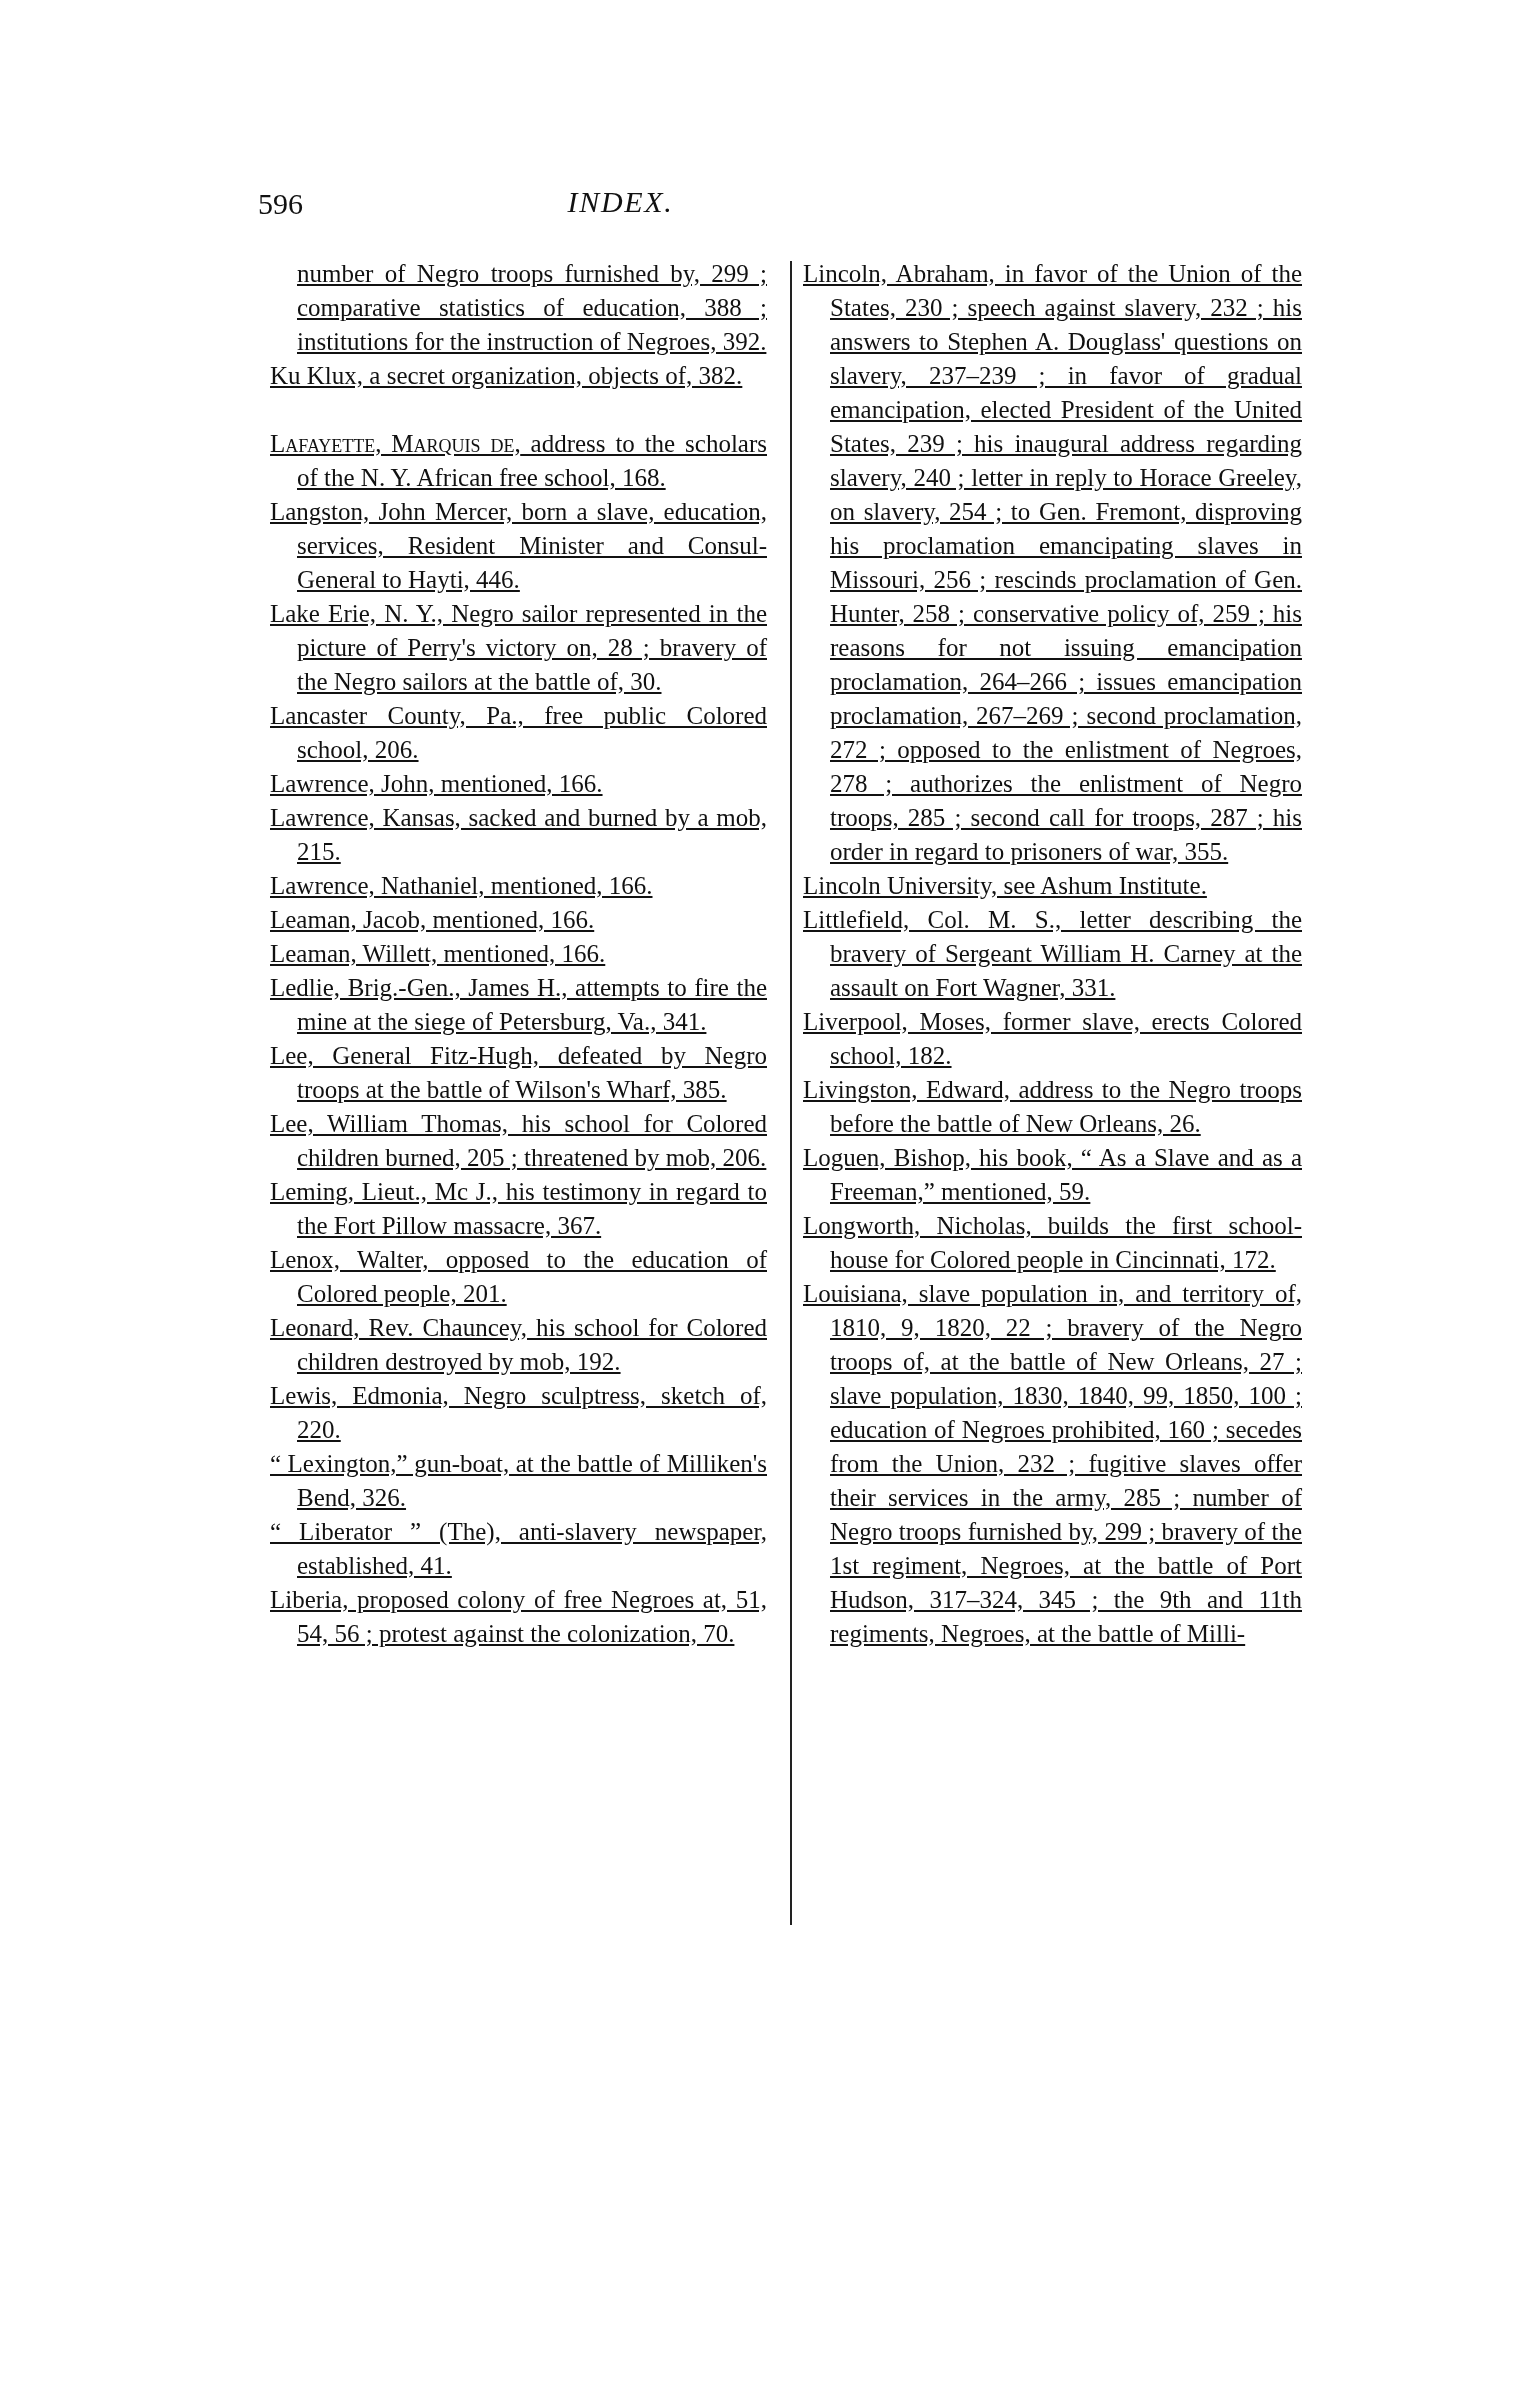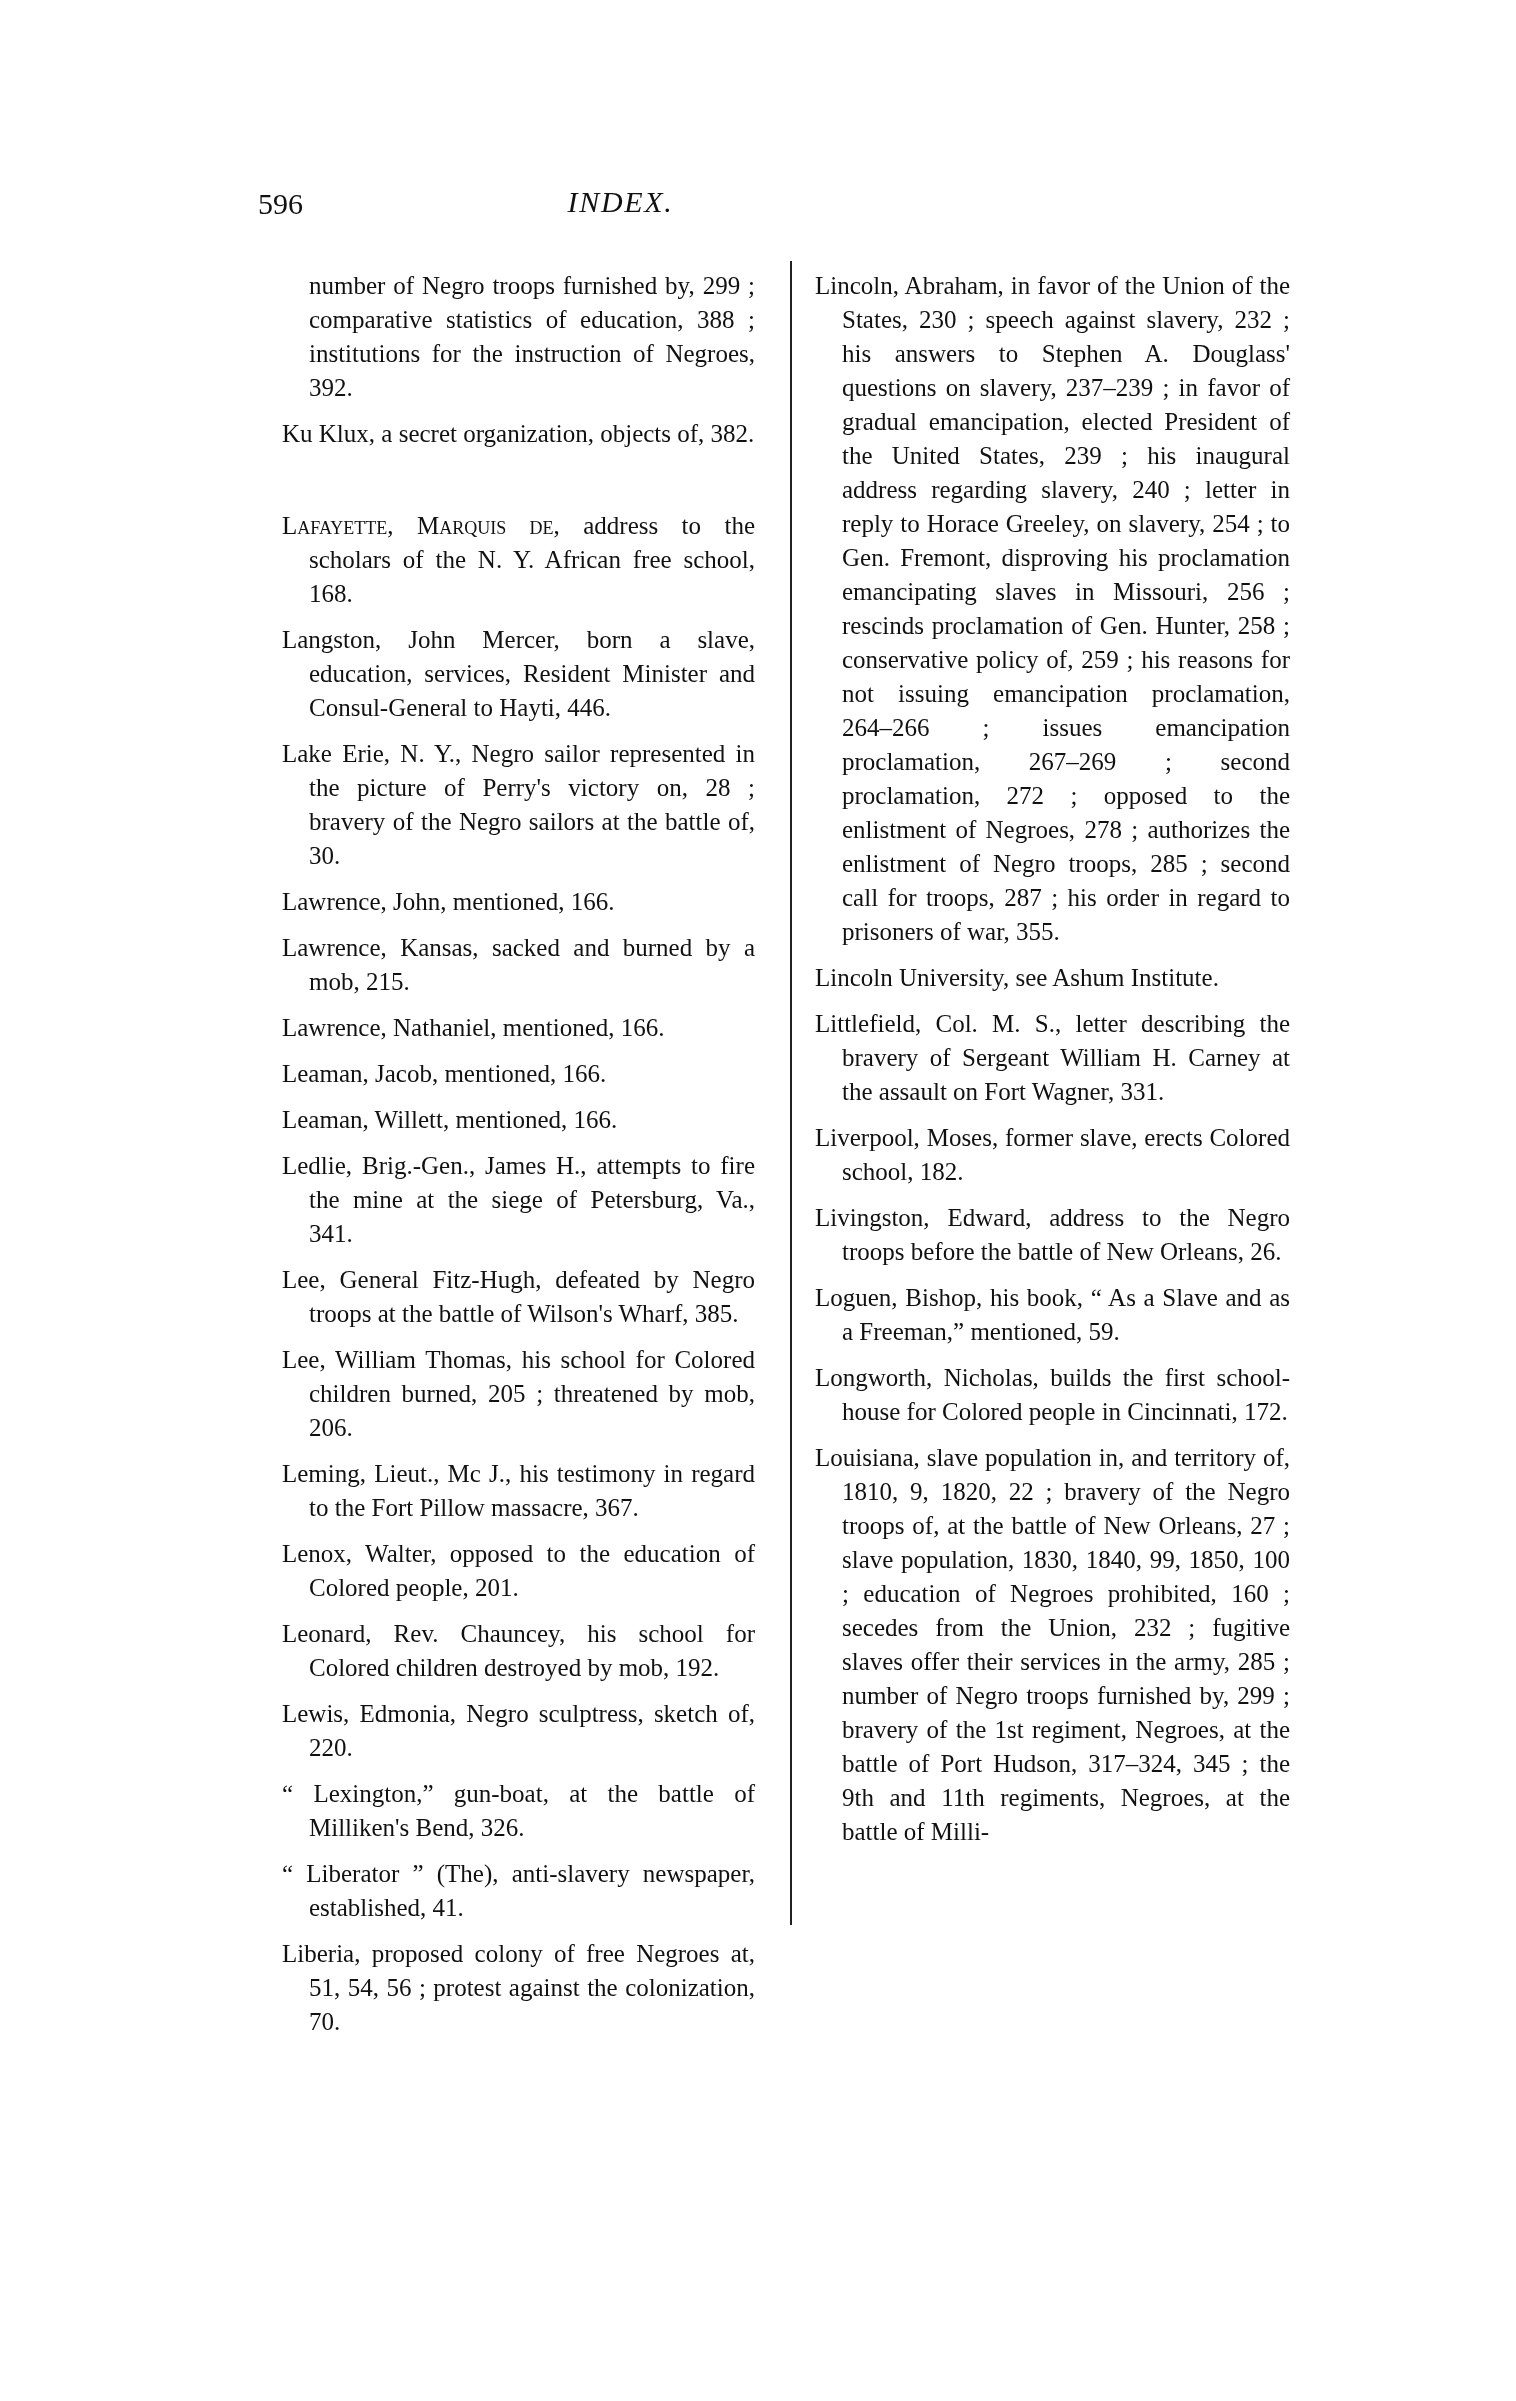--- a/index.html
+++ b/index.html
@@ -5,41 +5,42 @@
   html, body { margin: 0; padding: 0; background: #ffffff; }
   body { width: 1517px; height: 2401px; position: relative; overflow: hidden;
          font-family: "Liberation Serif", "DejaVu Serif", serif; color: #111; }
   .page-number { position: absolute; left: 258px; top: 187px; font-size: 30px; }
   .running-head { position: absolute; left: 0; width: 1359px; top: 185px; text-align: center;
                   font-size: 30px; font-style: italic; letter-spacing: 1.7px; padding-right: 118px; box-sizing: border-box; }
   .col { position: absolute; top: 257px; width: 497px; font-size: 25px; line-height: 34px; }
   .col.left { left: 270px; }
   .col.right { left: 803px; width: 499px; }
   .divider { position: absolute; left: 790px; top: 261px; width: 1.7px; height: 1664px; background: #222; }
-  .entry { margin: 12px; padding-left: 27px; text-indent: -27px; text-align: justify; }
+  .entry { margin: 0; padding-left: 27px; text-indent: -27px; text-align: justify; text-decoration: underline; }
   .entry.cont { padding-left: 27px; text-indent: 0; }
   .gap { height: 34px; }
   .sc { font-variant: small-caps; }
 </style>
 </head>
 <body>
 
 <div>
   <div class="page-number">596</div>
   <div class="running-head">INDEX.</div>
 
   <div class="divider"></div>
 
   <div class="col left">
     <p class="entry cont">number of Negro troops furnished by, 299 ; comparative statistics of education, 388 ; institutions for the instruction of Negroes, 392.</p>
     <p class="entry">Ku Klux, a secret organization, objects of, 382.</p>
     <div class="gap"></div>
     <p class="entry"><span class="sc">Lafayette, Marquis de,</span><span> address to the scholars of the N. Y. African free school, 168.</span></p>
     <p class="entry">Langston, John Mercer, born a slave, education, services, Resident Minister and Consul-General to Hayti, 446.</p>
     <p class="entry">Lake Erie, N. Y., Negro sailor represented in the picture of Perry's victory on, 28 ; bravery of the Negro sailors at the battle of, 30.</p>
+    <p class="entry">Lancaster County, Pa., free public Colored school, 206.</p>
     <p class="entry">Lawrence, John, mentioned, 166.</p>
     <p class="entry">Lawrence, Kansas, sacked and burned by a mob, 215.</p>
     <p class="entry">Lawrence, Nathaniel, mentioned, 166.</p>
     <p class="entry">Leaman, Jacob, mentioned, 166.</p>
     <p class="entry">Leaman, Willett, mentioned, 166.</p>
     <p class="entry">Ledlie, Brig.-Gen., James H., attempts to fire the mine at the siege of Petersburg, Va., 341.</p>
     <p class="entry">Lee, General Fitz-Hugh, defeated by Negro troops at the battle of Wilson's Wharf, 385.</p>
     <p class="entry">Lee, William Thomas, his school for Colored children burned, 205 ; threatened by mob, 206.</p>
     <p class="entry">Leming, Lieut., Mc J., his testimony in regard to the Fort Pillow massacre, 367.</p>
     <p class="entry">Lenox, Walter, opposed to the education of Colored people, 201.</p>

